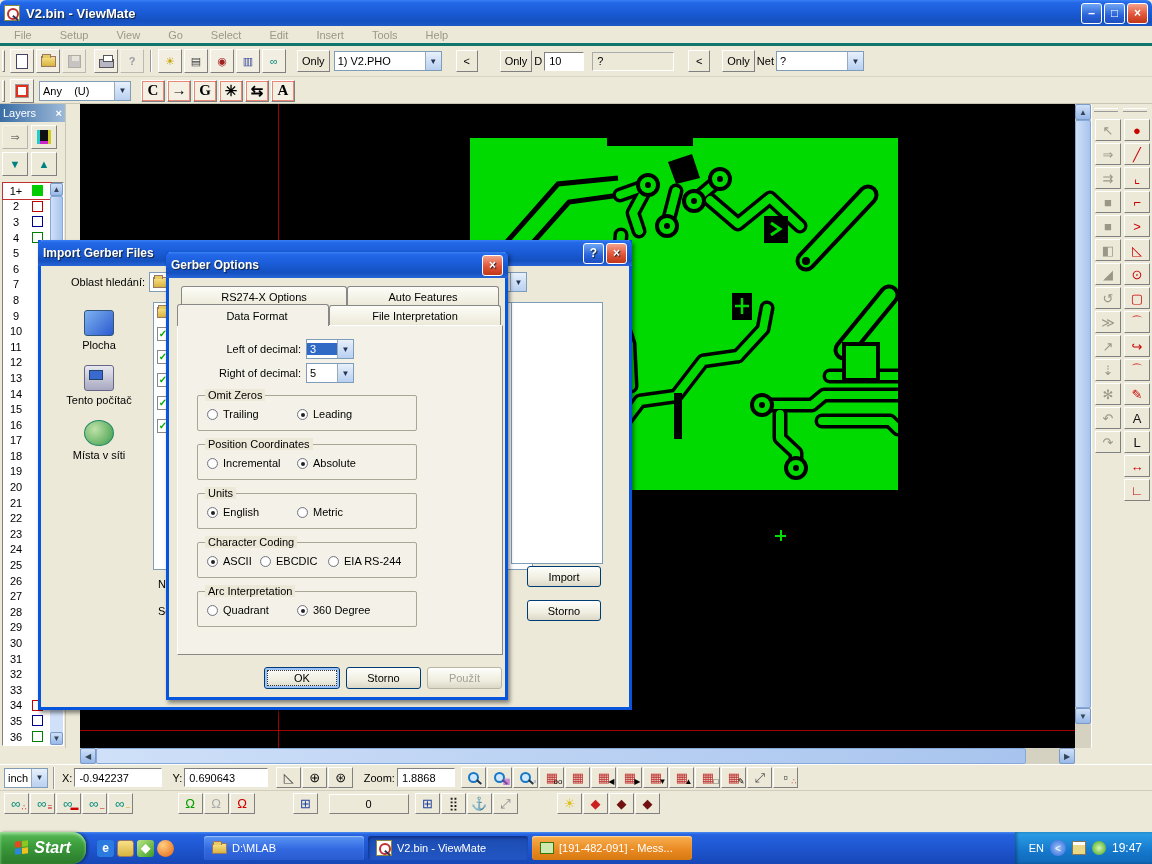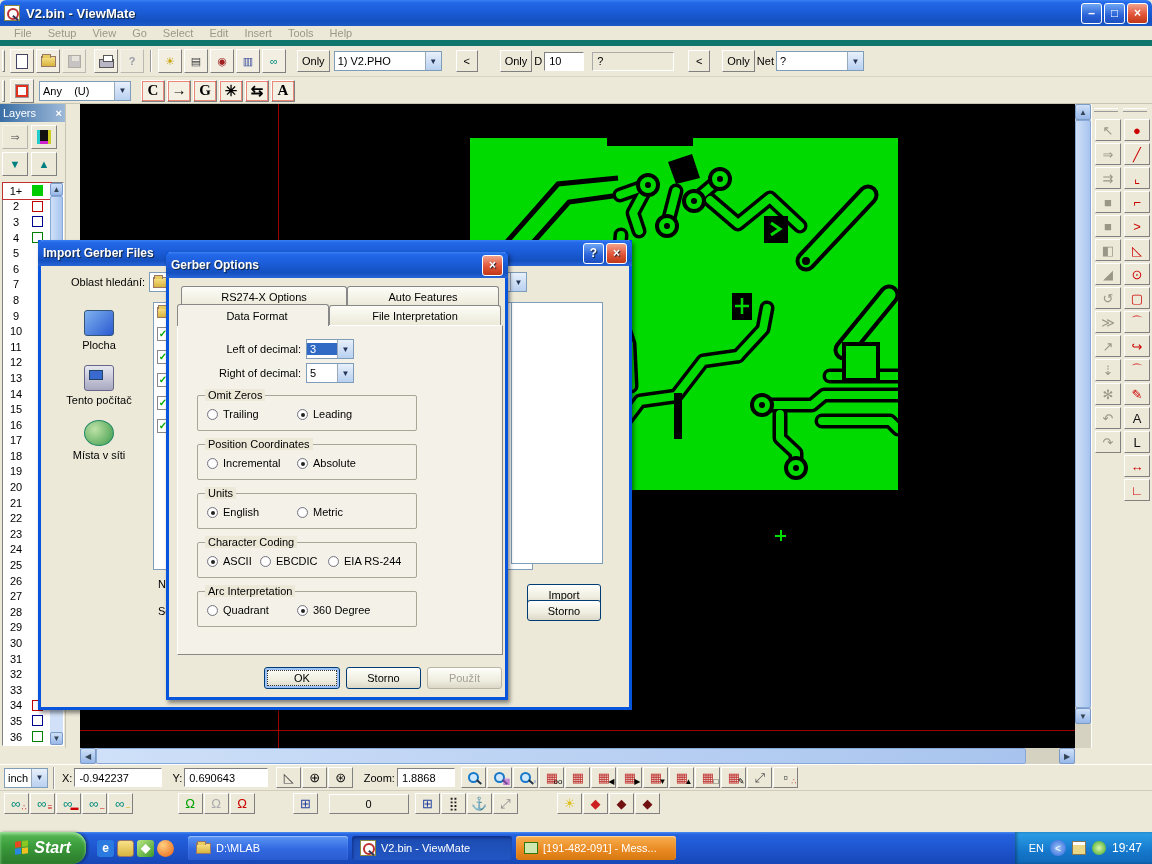--- a/index.html
+++ b/index.html
@@ -13,21 +13,21 @@
   .titlebar { left:0; top:0; width:1152px; height:26px;
     background:linear-gradient(180deg,#3a81f3 0%,#2268e8 10%,#1b5cd8 45%,#1450c0 80%,#1c5ac8 100%);
     border-radius:6px 6px 0 0; display:flex; align-items:center; padding:0 4px; }
   .titlebar .ttl { color:#fff; font-weight:bold; font-size:13px; text-shadow:1px 1px 1px #123; margin-left:6px; flex:1; }
   .winbtn { width:21px; height:21px; border-radius:3px; margin-left:2px; color:#fff; font-weight:bold; font-size:12px;
     background:linear-gradient(180deg,#6ea6f5,#2a62d8 60%,#1c50c0); border:1px solid #fff; display:flex;align-items:center;justify-content:center; }
   .winbtn.close { background:linear-gradient(180deg,#f2a28c,#e25438 55%,#c03818); }
   .appicon { width:16px; height:16px; background:#fff; border:1px solid #884; position:relative; }
   .appicon:before { content:""; position:absolute; left:2px; top:2px; width:8px; height:8px; border:2px solid #c03030; border-radius:50%; }
   .appicon:after { content:""; position:absolute; right:0px; bottom:1px; width:7px; height:2px; background:#335; transform:rotate(40deg); }
-  .menubar { left:0; top:26px; width:1152px; height:20px; background:#ece9d8; border-bottom:6px solid #0f766e; display:flex; align-items:center; gap:0; padding-left:6px; }
+  .menubar { left:0; top:26px; width:1152px; height:20px; background:#ece9d8; border-bottom:3px solid #0f766e; display:flex; align-items:center; gap:12px; padding-left:6px; }
   .menubar span { padding:2px 8px; color:#9a9889; }
   .toolbar { background:#ece9d8; display:flex; align-items:center; }
   .grip { width:3px; height:22px; border:1px solid; border-color:#fff #808080 #808080 #fff; margin:0 4px 0 2px; }
   .tbtn { width:24px; height:24px; margin:0 1px; display:flex; align-items:center; justify-content:center; border:1px solid transparent; position:relative; }
   .tbtn.framed { border:1px solid; border-color:#fff #808080 #808080 #fff; background:#f2efe2; }
   .sep { width:2px; height:22px; border-left:1px solid #999; border-right:1px solid #fff; margin:0 5px; }
   .page-ic { width:12px; height:15px; background:#fff; border:1px solid #446; }
   .folder-ic { width:15px; height:11px; background:linear-gradient(#f8e188,#d8b440); border:1px solid #976; position:relative; }
   .folder-ic:before { content:""; position:absolute; top:-3px; left:0; width:7px; height:3px; background:#e8cc60; border:1px solid #976; border-bottom:none; }
   .floppy-ic { width:13px; height:13px; background:#9a97a8; border:1px solid #666; position:relative; }
@@ -677,21 +677,21 @@
       <span class="chk-ic">✓</span>
       <span class="chk-ic">✓</span>
       <span class="chk-ic">✓</span>
       <span class="chk-ic">✓</span>
     </div>
   </div>
 
   <div class="sunkenb abs" style="left:470px;top:62px;width:92px;height:262px;"></div>
   <span class="abs" style="left:117px;top:338px;">Ná</span>
   <span class="abs" style="left:117px;top:365px;">So</span>
-  <div class="xpbtn abs" style="left:486px;top:344px;width:74px;height:21px;">Import</div>
+  <div class="xpbtn abs" style="left:486px;top:326px;width:74px;height:21px;">Import</div>
   <div class="xpbtn abs" style="left:486px;top:360px;width:74px;height:21px;">Storno</div>
 </div>
 
 <div class="dlg" style="left:166px;top:252px;width:342px;height:448px;z-index:20;">
   <div class="dlg-title">
     <span class="t">Gerber Options</span>
     <div class="winbtn close">×</div>
   </div>
   <div class="tab" style="left:12px;top:34px;width:166px;">RS274-X Options</div>
   <div class="tab" style="left:178px;top:34px;width:152px;">Auto Features</div>
@@ -751,21 +751,21 @@
         <i></i>
       </span>
     <span>Start</span>
   </div>
   <div style="display:flex;margin-left:8px;">
     <span class="qlicon" style="background:#2a7ae0;">e</span>
     <span class="qlicon" style="background:linear-gradient(#f8e188,#d8b440);border:1px solid #976;"></span>
     <span class="qlicon" style="background:linear-gradient(135deg,#bfe886,#3a9a28);">◆</span>
     <span class="qlicon" style="background:radial-gradient(circle at 35% 30%,#ffd080,#e86010);border-radius:50%;"></span>
   </div>
-  <div class="task" style="margin-left:14px;">
+  <div class="task" style="margin-left:30px;">
     <span class="folder-ic"></span>
     <span>D:\MLAB</span>
   </div>
   <div class="task active">
     <span class="appicon"></span>
     <span>V2.bin - ViewMate</span>
   </div>
   <div class="task alert">
     <span style="width:14px;height:12px;background:#cfe8b0;border:1px solid #371;display:inline-block;"></span>
     <span>[191-482-091] - Mess...</span>

